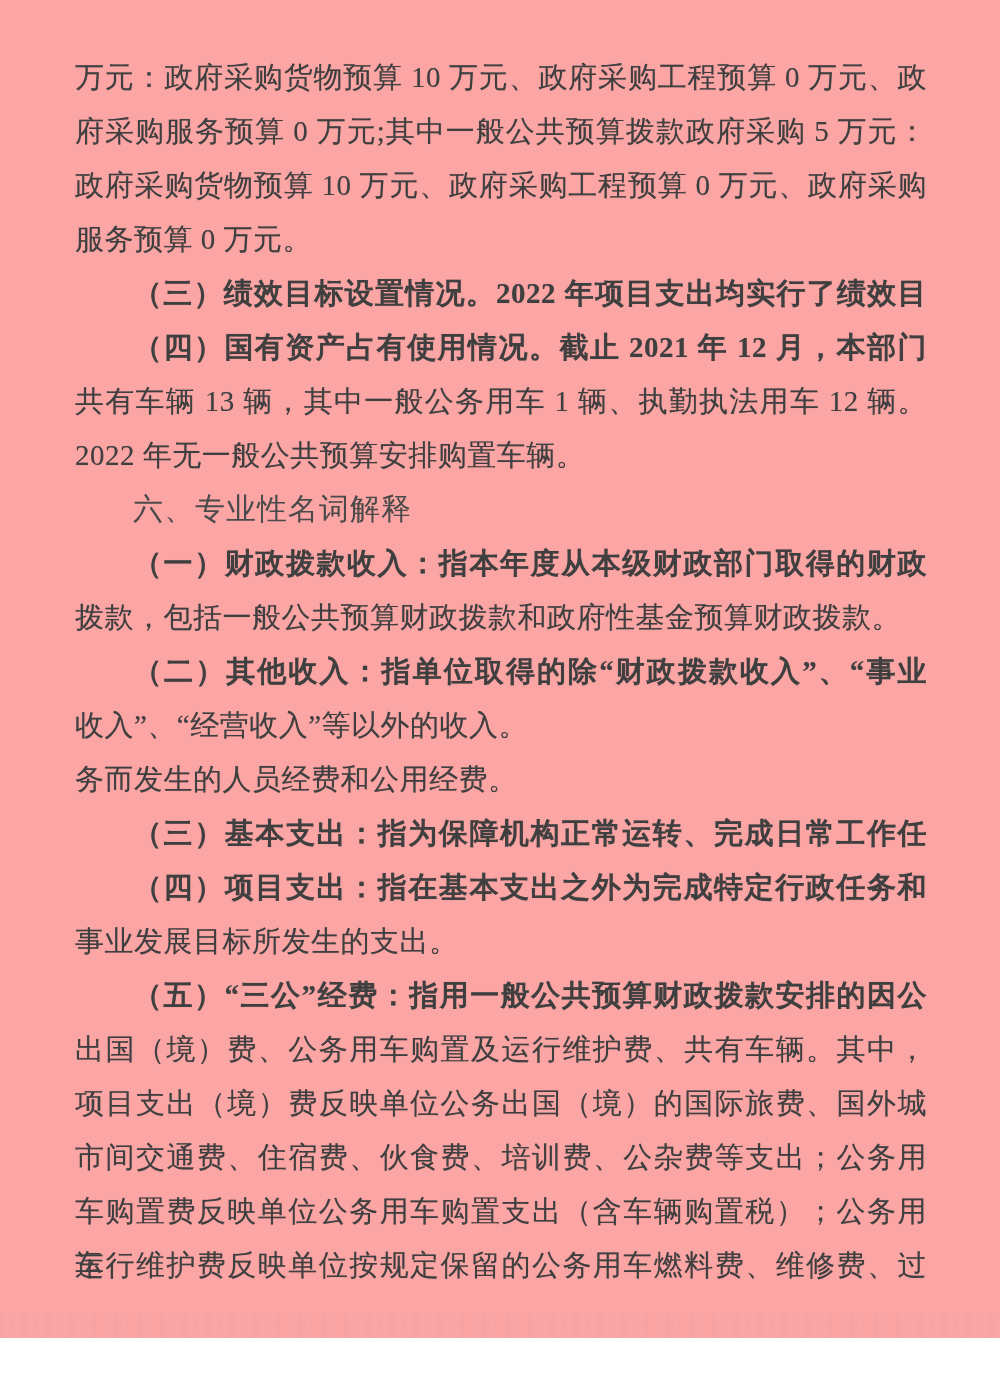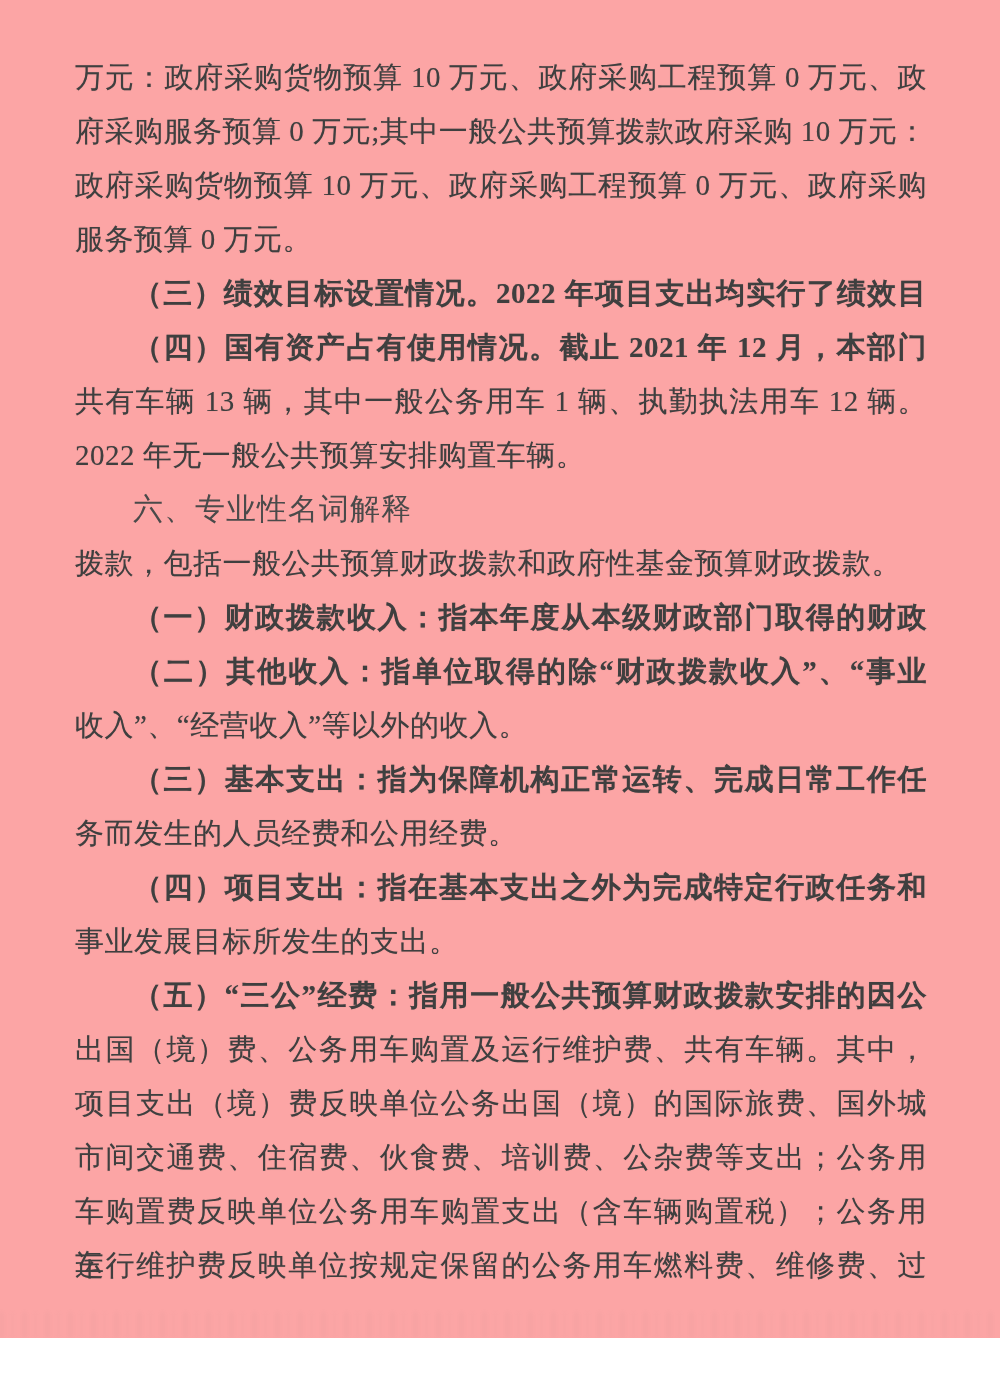--- a/index.html
+++ b/index.html
@@ -75,52 +75,52 @@
   }
 </style>
 </head>
 <body>
 
 <div class="page">
   <div class="content">
 
     <p class="para">
       <span class="line just">万元：政府采购货物预算 10 万元、政府采购工程预算 0 万元、政</span>
-      <span class="line just">府采购服务预算 0 万元;其中一般公共预算拨款政府采购 10 万元：</span>
+      <span class="line just">府采购服务预算 0 万元;其中一般公共预算拨款政府采购 5 万元：</span>
       <span class="line just">政府采购货物预算 10 万元、政府采购工程预算 0 万元、政府采购</span>
       <span class="line">服务预算 0 万元。</span>
     </p>
 
     <p class="para">
       <span class="line just indent">（三）绩效目标设置情况。2022 年项目支出均实行了绩效目</span>
     </p>
 
     <p class="para">
       <span class="line just indent">（四）国有资产占有使用情况。截止 2021 年 12 月，本部门</span>
       <span class="line just">共有车辆 13 辆，其中一般公务用车 1 辆、执勤执法用车 12 辆。</span>
       <span class="line">2022 年无一般公共预算安排购置车辆。</span>
     </p>
 
     <p class="para">
       <span class="line heading indent">六、专业性名词解释</span>
     </p>
 
     <p class="para">
+      <span class="line just indent">（一）财政拨款收入：指本年度从本级财政部门取得的财政</span>
       <span class="line">拨款，包括一般公共预算财政拨款和政府性基金预算财政拨款。</span>
-      <span class="line just indent">（一）财政拨款收入：指本年度从本级财政部门取得的财政</span>
     </p>
 
     <p class="para">
       <span class="line just indent">（二）其他收入：指单位取得的除“财政拨款收入”、“事业</span>
       <span class="line">收入”、“经营收入”等以外的收入。</span>
     </p>
 
     <p class="para">
+      <span class="line">务而发生的人员经费和公用经费。</span>
       <span class="line just indent">（三）基本支出：指为保障机构正常运转、完成日常工作任</span>
-      <span class="line">务而发生的人员经费和公用经费。</span>
     </p>
 
     <p class="para">
       <span class="line just indent">（四）项目支出：指在基本支出之外为完成特定行政任务和</span>
       <span class="line">事业发展目标所发生的支出。</span>
     </p>
 
     <p class="para">
       <span class="line just indent">（五）“三公”经费：指用一般公共预算财政拨款安排的因公</span>
       <span class="line just">出国（境）费、公务用车购置及运行维护费、共有车辆。其中，</span>

